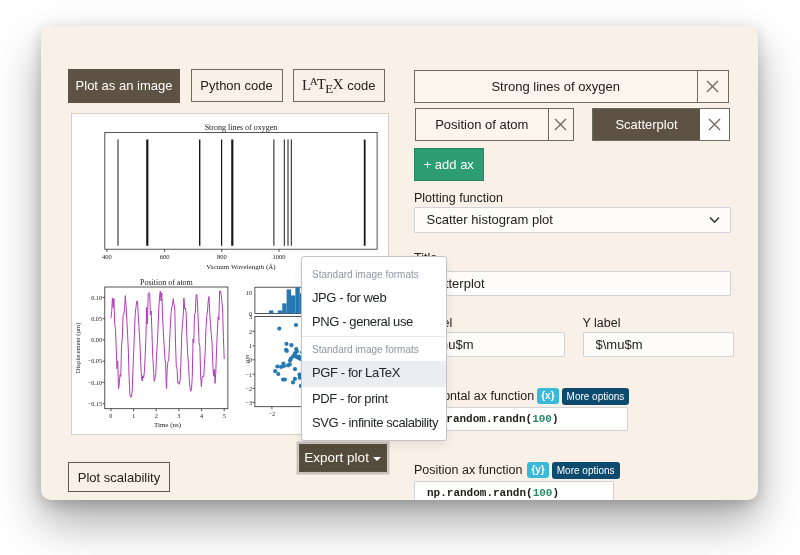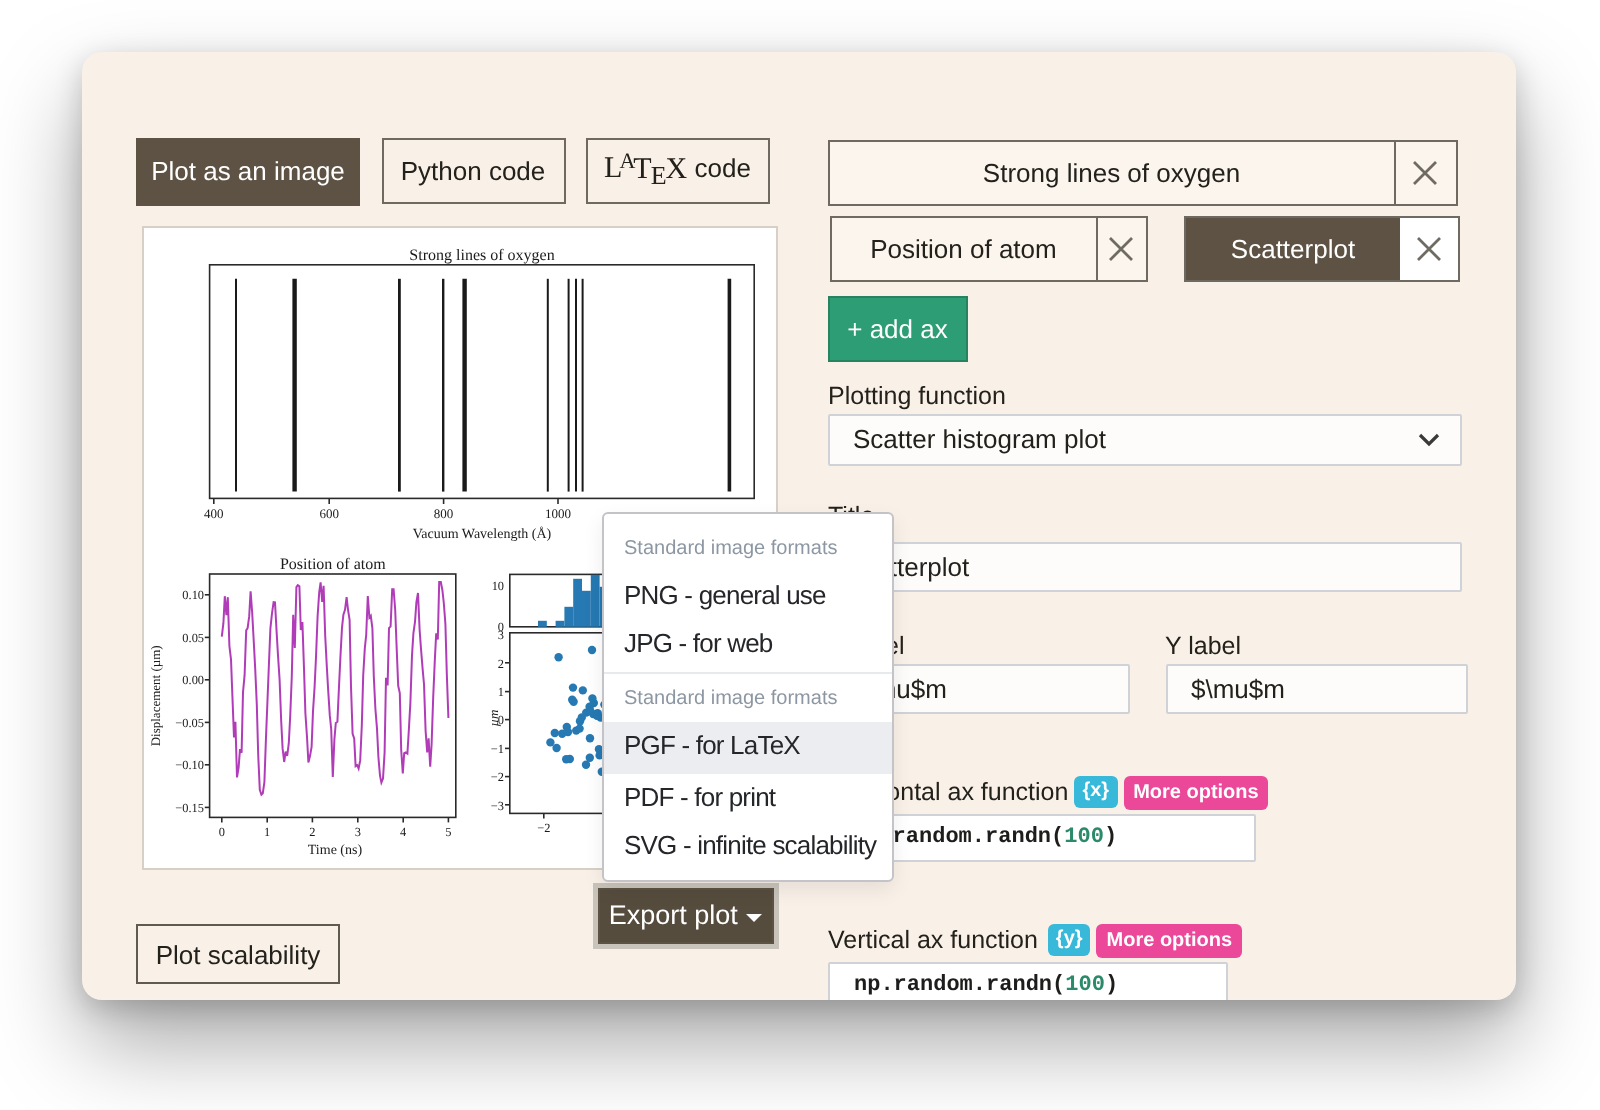--- a/index.html
+++ b/index.html
@@ -19,21 +19,21 @@
 
 .btn-dark { background:#5d5243; color:#fff; border:1px solid #5d5243; display:flex; align-items:center; justify-content:center; font-size:13px; }
 .btn-line { background:transparent; color:#23211c; border:1px solid #6e6a62; display:flex; align-items:center; justify-content:center; font-size:13px; }
 
 .tabx { border:1px solid #6e6a62; background:#fbf5ed; display:flex; }
 .tabx .lbl { flex:1; display:flex; align-items:center; justify-content:center; font-size:13px; color:#23211c; border-right:1px solid #6e6a62; }
 .tabx .x { display:flex; align-items:center; justify-content:center; font-size:19px; font-weight:300; color:#5a564e; }
 .inp { background:#fdfcfa; border:1px solid #cfd3d8; font-size:13px; color:#23211c; display:flex; align-items:center; padding:0 12px; border-radius:1px; }
 .label { font-size:12.5px; color:#23211c; }
 .badge-x { background:#39b9da; color:#fff; font-size:10px; font-weight:bold; border-radius:3px; padding:2px 4px 3px; }
-.badge-m { background:#ec4899; color:#fff; font-size:10px; font-weight:bold; border-radius:3px; padding:2.5px 5px 3px; }
+.badge-m { background:#0c4a6e; color:#fff; font-size:10px; font-weight:normal; border-radius:3px; padding:2.5px 5px 3px; }
 .code { font-family:"Liberation Mono",monospace; font-weight:bold; font-size:11px; color:#1d1d1b; }
 .code .num { color:#2a8a6a; }
 
 #dropdown {
   position:absolute; left:260px; top:229.5px; width:146px; height:185px;
   background:#fff; border:1px solid #c3c3c8; border-radius:3px; z-index:30;
   padding-top:8px; box-shadow:0 4px 10px rgba(0,0,0,.08);
 }
 #dropdown .hd { font-size:10px; color:#8d97a3; padding:3px 10px 4px; line-height:14px; white-space:nowrap; }
 #dropdown .it { font-size:13px; color:#24262a; padding:3.5px 2px 3.5px 10px; line-height:17px; white-space:nowrap; letter-spacing:-0.4px; }
@@ -257,22 +257,22 @@
         <circle cx="236.2" cy="233.8" r="2.1"></circle>
         <circle cx="248.5" cy="250.9" r="2.1"></circle>
       </g>
   </svg>
 
   <div class="abs btn-line" style="left:27px; top:436px; width:102px; height:30px; border-color:#5f5b53;">Plot scalability</div>
   <div class="abs btn-dark" style="left:257.5px; top:417.5px; width:88px; height:28.5px; background:#564c3e; font-size:13.5px; box-shadow:0 0 0 2.5px #c9c4bb;">Export plot&nbsp;<span style="display:inline-block; width:0; height:0; border-left:4px solid transparent; border-right:4px solid transparent; border-top:4.5px solid #fff; margin-top:2px;"></span></div>
 
   <div id="dropdown">
     <div class="hd">Standard image formats</div>
+    <div class="it">JPG - for web</div>
     <div class="it">PNG - general use</div>
-    <div class="it">JPG - for web</div>
     <div class="dv"></div>
     <div class="hd">Standard image formats</div>
     <div class="it hl">PGF - for LaTeX</div>
     <div class="it">PDF - for print</div>
     <div class="it">SVG - infinite scalability</div>
   </div>
 
   <div class="abs tabx" style="left:372.5px; top:43.7px; width:315px; height:33px;">
     <div class="lbl">Strong lines of oxygen</div>
     <div class="x" style="width:29.5px;">
@@ -317,18 +317,18 @@
   <div class="abs inp" style="left:541.5px; top:305.5px; width:151px; height:25px;">$\mu$m</div>
 
   <div class="abs" style="left:373px; top:362px; display:flex; align-items:center;">
     <span class="label">Horizontal ax function</span>
     <span class="badge-x" style="margin-left:3px;">{x}</span>
     <span class="badge-m" style="margin-left:3px;">More options</span>
   </div>
   <div class="abs inp code" style="left:372.5px; top:380.5px; width:214.5px; height:24px; background:#fff;">np.random.randn(<span class="num">100</span>)</div>
 
   <div class="abs" style="left:373px; top:436px; display:flex; align-items:center;">
-    <span class="label">Vertical ax function</span>
+    <span class="label">Position ax function</span>
     <span class="badge-x" style="margin-left:5px;">{y}</span>
     <span class="badge-m" style="margin-left:3px;">More options</span>
   </div>
   <div class="abs inp code" style="left:373px; top:454.5px; width:200px; height:24px; background:#fff;">np.random.randn(<span class="num">100</span>)</div>
 </div>
 
 </body></html>

